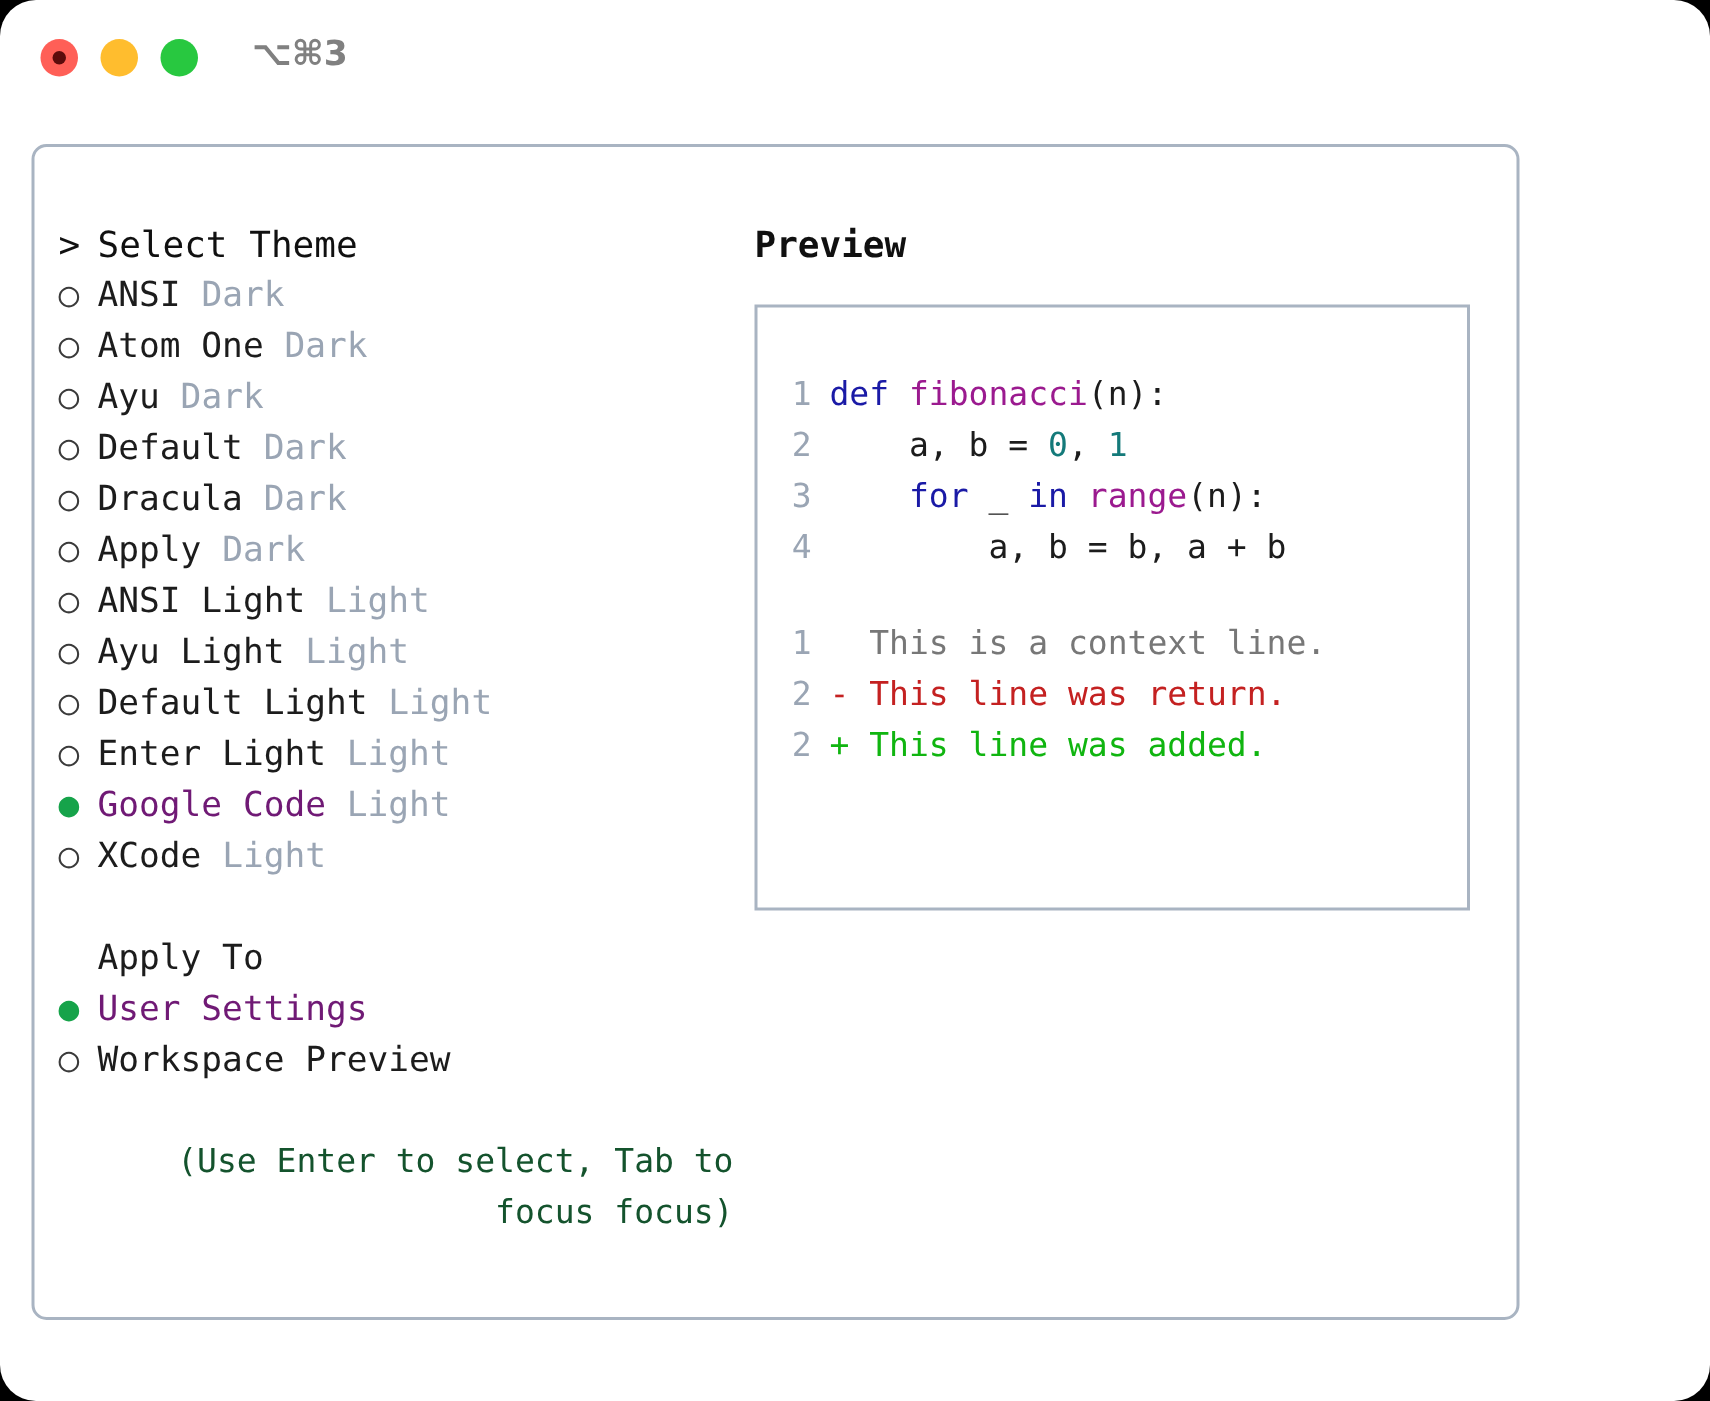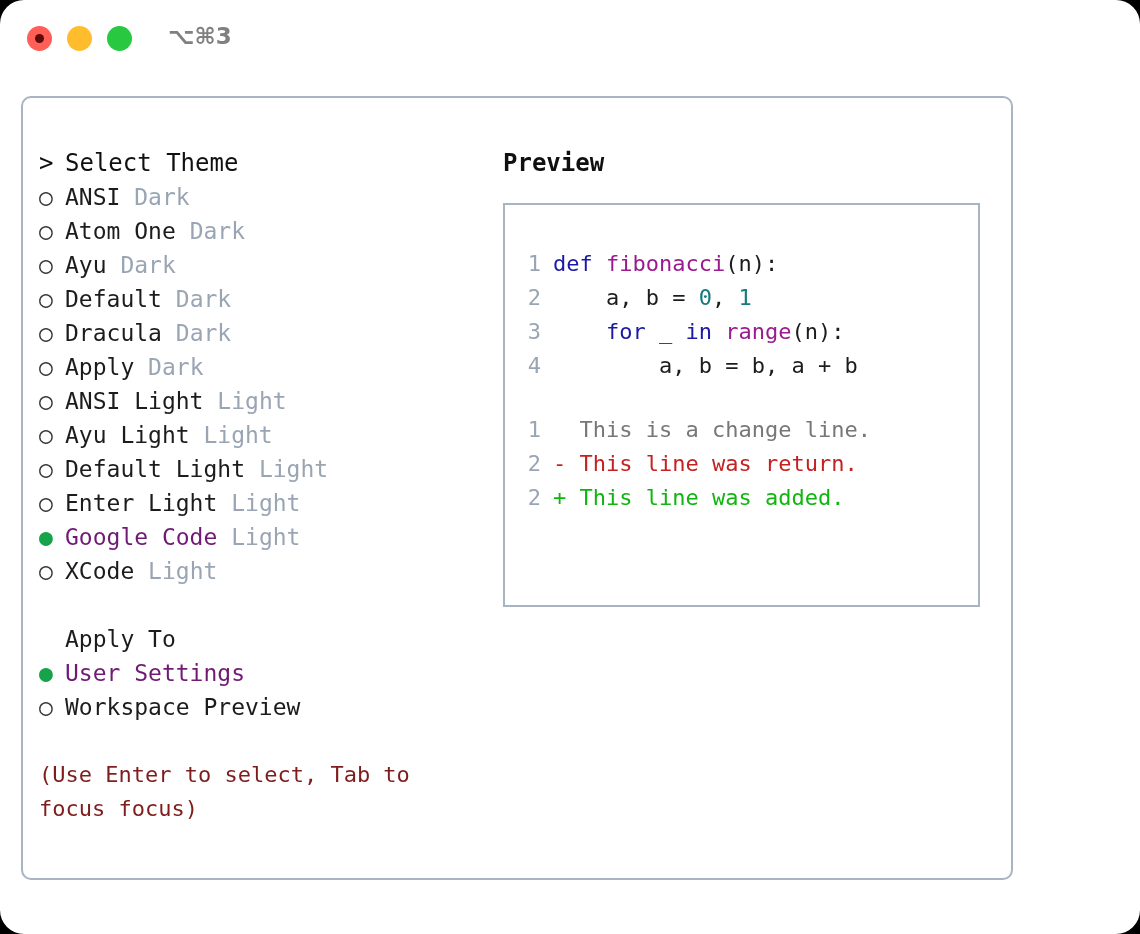--- a/index.html
+++ b/index.html
@@ -109,22 +109,23 @@
   }
   .marker-o {
     color: #3a3a3a;
   }
   .spacer-row {
     height: 34px;
   }
   .hint {
     font-size: 22px;
     line-height: 34px;
-    color: #7f1d1d;
-    white-space: pre;
+    color: #14532d;
+    white-space: pre;
+    text-align: right;
   }
 
   
   #right-col {
     position: absolute;
     left: 480px;
     top: 48px;
     width: 492px;
   }
   #preview-title {
@@ -227,21 +228,21 @@
       <div id="code-box">
         <div id="code-inner">
           <div id="code-rows">
               <div class="code-line"><span class="ln">1</span><span class="kw">def </span><span class="fn">fibonacci</span><span class="plain">(n):</span></div>
               <div class="code-line"><span class="ln">2</span><span class="plain">    a, b = </span><span class="num">0</span><span class="plain">, </span><span class="num">1</span></div>
               <div class="code-line"><span class="ln">3</span><span class="plain">    </span><span class="kw">for</span><span class="plain"> _ </span><span class="kw">in</span><span class="plain"> </span><span class="fn">range</span><span class="plain">(n):</span></div>
               <div class="code-line"><span class="ln">4</span><span class="plain">        a, b = b, a + b</span></div>
             </div>
           <div class="diff-gap"></div>
           <div id="diff-rows">
-              <div class="code-line"><span class="ln">1</span><span class="diff-ctx"> </span><span> </span><span class="diff-ctx">This is a change line.</span></div>
+              <div class="code-line"><span class="ln">1</span><span class="diff-ctx"> </span><span> </span><span class="diff-ctx">This is a context line.</span></div>
               <div class="code-line"><span class="ln">2</span><span class="diff-del">-</span><span> </span><span class="diff-del">This line was return.</span></div>
               <div class="code-line"><span class="ln">2</span><span class="diff-add">+</span><span> </span><span class="diff-add">This line was added.</span></div>
             </div>
         </div>
       </div>
     </div>
 
   </div>
 </div>
 

